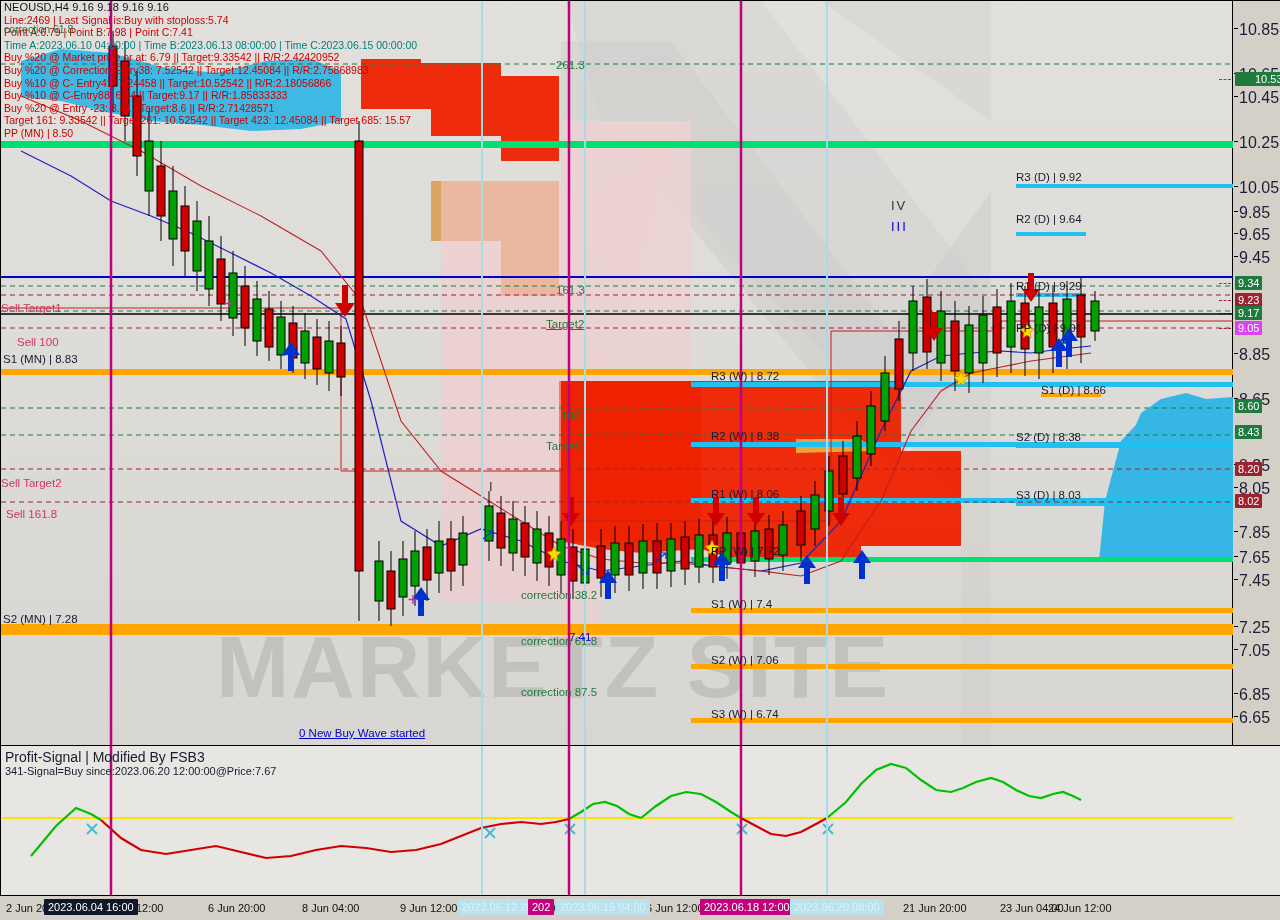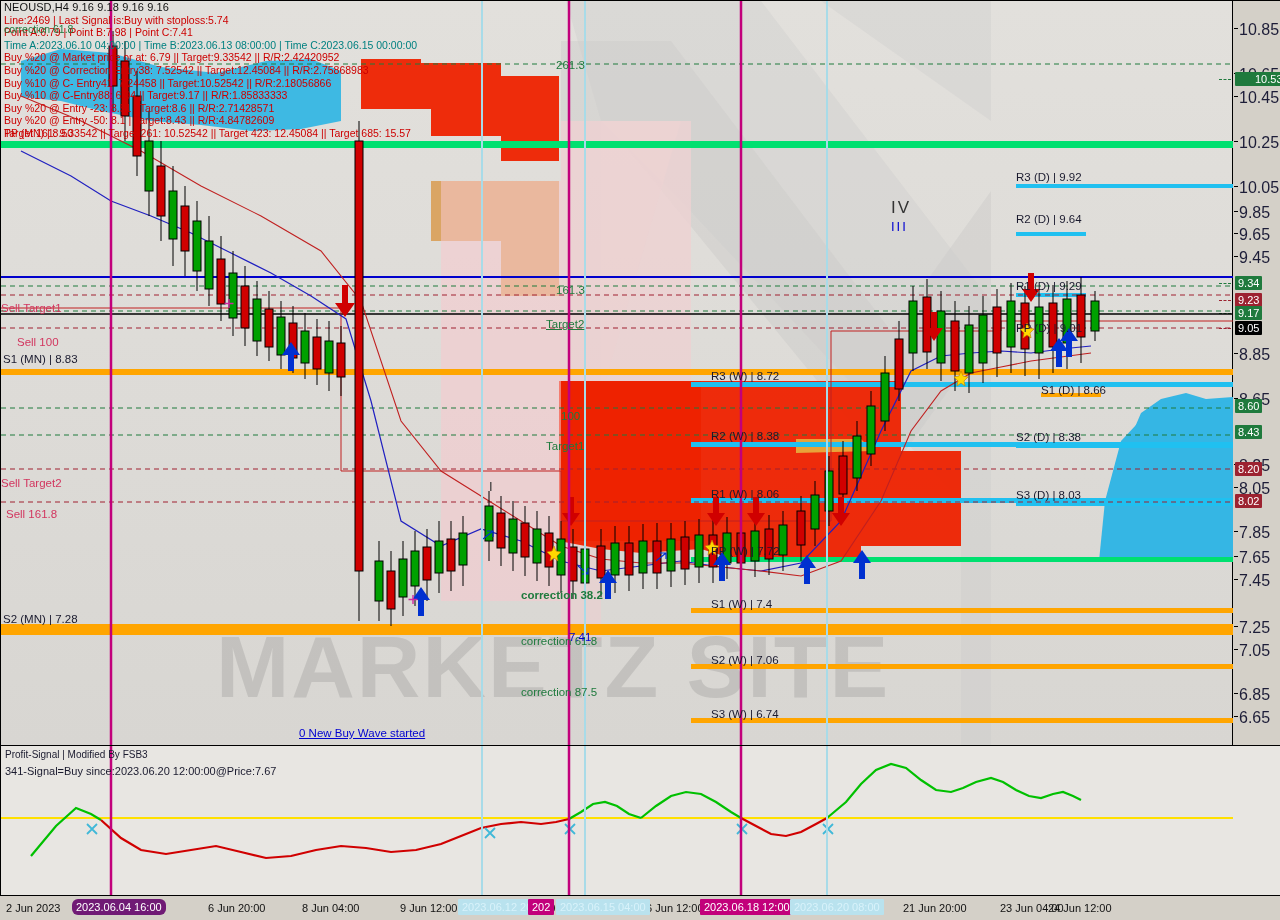--- a/index.html
+++ b/index.html
@@ -450,44 +450,43 @@
           <div class="lbl lbl-dark" style="left: 1015px; top: 488px;">S3 (D) | 8.03</div>
           <div class="lbl lbl-red" style="left: 0px; top: 301px;">Sell Target1</div>
           <div class="lbl lbl-red" style="left: 16px; top: 335px;">Sell 100</div>
           <div class="lbl lbl-red" style="left: 0px; top: 476px;">Sell Target2</div>
           <div class="lbl lbl-red" style="left: 5px; top: 507px;">Sell 161.8</div>
           <div class="lbl lbl-green" style="left: 555px; top: 58px; text-align: right;">261.3</div>
           <div class="lbl lbl-green" style="left: 555px; top: 283px;">161.3</div>
           <div class="lbl lbl-green" style="left: 545px; top: 317px; text-decoration: underline;">Target2</div>
           <div class="lbl lbl-green" style="left: 560px; top: 409px;">100</div>
           <div class="lbl lbl-green" style="left: 545px; top: 439px;">Target1</div>
-          <div class="lbl lbl-green" style="left: 520px; top: 588px; font-weight: bold;">correction 38.2</div>
+          <div class="lbl lbl-green" style="left: 520px; top: 588px;">correction 38.2</div>
           <div class="lbl lbl-green" style="left: 520px; top: 634px;">correction 61.8</div>
           <div class="lbl lbl-green" style="left: 520px; top: 685px;">correction 87.5</div>
           <div class="lbl lbl-blue" style="left: 568px; top: 630px;">7.41</div>
-          <div class="lbl" style="left: 890px; top: 197px; color: rgb(51, 51, 51); font-size: 17px; letter-spacing: 2px;">IV</div>
+          <div class="lbl" style="left: 890px; top: 197px; color: rgb(51, 51, 51); font-size: 13px; letter-spacing: 2px;">IV</div>
           <div class="lbl" style="left: 890px; top: 218px; color: rgb(0, 0, 208); font-size: 13px; letter-spacing: 2px;">III</div>
           <div class="lbl" style="left: 488px; top: 478px; color: rgb(51, 51, 51); font-size: 13px; letter-spacing: 2px;">I</div>
         </div>
 
       <div class="lbl lbl-blue" id="bottom-note" style="left:298px; top:726px; text-decoration: underline; z-index:30;">0 New Buy Wave started</div>
     </div>
 
     <div id="hdr">
       <div class="hdr-line hdr-sym">NEOUSD,H4  9.16 9.18 9.16 9.16</div>
       <div id="hdr-lines">
           <div class="hdr-line hdr-red">Line:2469 | Last Signal is:Buy with stoploss:5.74</div>
           <div class="hdr-line hdr-red">Point A:6.79 | Point B:7.98 | Point C:7.41</div>
           <div class="hdr-line hdr-teal">Time A:2023.06.10 04:00:00 | Time B:2023.06.13 08:00:00 | Time C:2023.06.15 00:00:00</div>
           <div class="hdr-line hdr-red">Buy %20 @ Market price or at: 6.79 || Target:9.33542 || R/R:2.42420952</div>
           <div class="hdr-line hdr-red">Buy %20 @ Correction Entry38: 7.52542 || Target:12.45084 || R/R:2.75868983</div>
           <div class="hdr-line hdr-red">Buy %10 @ C- Entry41: 7.24458 || Target:10.52542 || R/R:2.18056866</div>
           <div class="hdr-line hdr-red">Buy %10 @ C-Entry88: 6.94 || Target:9.17 || R/R:1.85833333</div>
           <div class="hdr-line hdr-red">Buy %20 @ Entry -23: 8.51 | Target:8.6 || R/R:2.71428571</div>
-          <div class="hdr-line hdr-red">Buy %20 @ Entry -50: 8.1 | Target:8.43 || R/R:4.84782609</div>
           <div class="hdr-line hdr-red">Target 161: 9.33542 || Target 261: 10.52542 || Target 423: 12.45084 || Target 685: 15.57</div>
         </div>
       <div class="hdr-line hdr-red" style="position:absolute; left:0; top:126px;">PP (MN) | 8.50</div>
       <div class="hdr-line lbl-green" style="position:absolute; left:0; top:22px; color:#1f7a3d;">correction 61.8</div>
     </div>
 
     <div id="price-scale">
         <div class="scale-tick" style="top: 20px;">10.85</div>
         <div class="scale-tick" style="top: 65px;">10.65</div>
         <div class="scale-tick" style="top: 88px;">10.45</div>
@@ -508,21 +507,21 @@
         <div class="scale-tick" style="top: 685px;">6.85</div>
         <div class="scale-tick" style="top: 708px;">6.65</div>
         <div class="scale-badge" style="top: 71px; background: rgb(31, 122, 61); padding-left: 20px;">10.53</div>
         <div style="position: absolute; left: -14px; top: 78px; width: 12px; height: 0px; border-top: 1px dashed rgb(31, 122, 61);"></div>
         <div class="scale-badge" style="top: 275px; background: rgb(31, 122, 61);">9.34</div>
         <div style="position: absolute; left: -14px; top: 282px; width: 12px; height: 0px; border-top: 1px dashed rgb(31, 122, 61);"></div>
         <div class="scale-badge" style="top: 292px; background: rgb(156, 34, 48);">9.23</div>
         <div style="position: absolute; left: -14px; top: 299px; width: 12px; height: 0px; border-top: 1px dashed rgb(156, 34, 48);"></div>
         <div class="scale-badge" style="top: 305px; background: rgb(31, 122, 61);">9.17</div>
         <div style="position: absolute; left: -14px; top: 312px; width: 12px; height: 0px; border-top: 1px dashed rgb(31, 122, 61);"></div>
-        <div class="scale-badge" style="top: 320px; background: #000000;">9.05</div>
+        <div class="scale-badge" style="top: 320px; background: #d946ef;">9.05</div>
         <div style="position: absolute; left: -14px; top: 327px; width: 12px; height: 0px; border-top: 1px dashed rgb(156, 34, 48);"></div>
         <div class="scale-badge" style="top: 398px; background: rgb(31, 122, 61);">8.60</div>
         <div style="position: absolute; left: -14px; top: 405px; width: 12px; height: 0px; border-top: 1px dashed rgb(31, 122, 61);"></div>
         <div class="scale-badge" style="top: 424px; background: rgb(31, 122, 61);">8.43</div>
         <div style="position: absolute; left: -14px; top: 431px; width: 12px; height: 0px; border-top: 1px dashed rgb(31, 122, 61);"></div>
         <div class="scale-badge" style="top: 461px; background: rgb(156, 34, 48);">8.20</div>
         <div style="position: absolute; left: -14px; top: 468px; width: 12px; height: 0px; border-top: 1px dashed rgb(156, 34, 48);"></div>
         <div class="scale-badge" style="top: 493px; background: rgb(156, 34, 48);">8.02</div>
         <div style="position: absolute; left: -14px; top: 500px; width: 12px; height: 0px; border-top: 1px dashed rgb(156, 34, 48);"></div>
       </div>
@@ -556,38 +555,38 @@
       </svg>
 
       <svg style="position:absolute;left:0;top:0;" width="1232" height="150">
         <line x1="110" y1="0" x2="110" y2="150" stroke="#c2007b" stroke-width="2.5"></line>
         <line x1="568" y1="0" x2="568" y2="150" stroke="#c2007b" stroke-width="2.5"></line>
         <line x1="740" y1="0" x2="740" y2="150" stroke="#c2007b" stroke-width="2.5"></line>
         <line x1="481" y1="0" x2="481" y2="150" stroke="#a8dbe8" stroke-width="2"></line>
         <line x1="584" y1="0" x2="584" y2="150" stroke="#a8dbe8" stroke-width="2"></line>
         <line x1="826" y1="0" x2="826" y2="150" stroke="#a8dbe8" stroke-width="2"></line>
       </svg>
-      <div class="lbl lbl-dark" style="left:4px; top:3px; font-size:10px; z-index:30;">Profit-Signal | Modified By FSB3</div>
+      <div class="lbl lbl-dark" style="left:4px; top:3px; font-size:14px; z-index:30;">Profit-Signal | Modified By FSB3</div>
       <div class="lbl lbl-dark" style="left:4px; top:19px; font-size:11px; z-index:30;">341-Signal=Buy since:2023.06.20 12:00:00@Price:7.67</div>
     </div>
   </div>
 
   <div id="time-scale">
       <div class="time-tick" style="left: 6px;">2 Jun 2023</div>
       <div class="time-tick" style="left: 106px;">5 Jun 12:00</div>
       <div class="time-tick" style="left: 208px;">6 Jun 20:00</div>
       <div class="time-tick" style="left: 302px;">8 Jun 04:00</div>
       <div class="time-tick" style="left: 400px;">9 Jun 12:00</div>
       <div class="time-tick" style="left: 498px;">10 Jun 20:00</div>
       <div class="time-tick" style="left: 640px;">16 Jun 12:00</div>
       <div class="time-tick" style="left: 855px;">12:00</div>
       <div class="time-tick" style="left: 903px;">21 Jun 20:00</div>
       <div class="time-tick" style="left: 1000px;">23 Jun 04:00</div>
       <div class="time-tick" style="left: 1048px;">24 Jun 12:00</div>
-      <div class="time-badge" style="left: 72px; background: #701a75; color: rgb(255, 255, 255); border-radius: 6px;">2023.06.04 16:00</div>
+      <div class="time-badge" style="left: 44px; background: #0f172a; color: rgb(255, 255, 255);">2023.06.04 16:00</div>
       <div class="time-badge" style="left: 458px; background: rgb(185, 226, 238); color: rgb(216, 242, 250);">2023.06.12 20:00</div>
       <div class="time-badge" style="left: 528px; background: rgb(194, 0, 123); color: rgb(255, 255, 255);">202</div>
       <div class="time-badge" style="left: 556px; background: rgb(185, 226, 238); color: rgb(216, 242, 250);">2023.06.15 04:00</div>
       <div class="time-badge" style="left: 700px; background: rgb(194, 0, 123); color: rgb(255, 255, 255);">2023.06.18 12:00</div>
       <div class="time-badge" style="left: 790px; background: rgb(185, 226, 238); color: rgb(216, 242, 250);">2023.06.20 08:00</div>
     </div>
 
 </div>
 
 </body></html>

